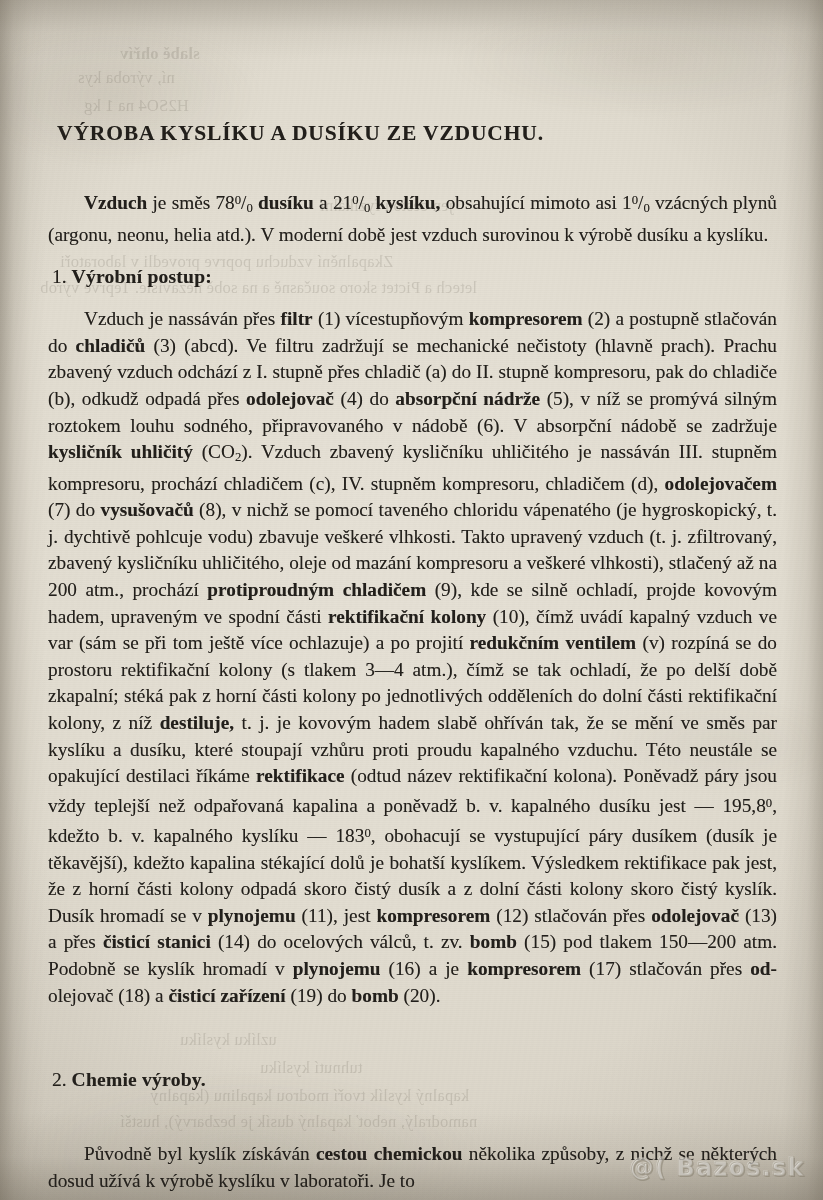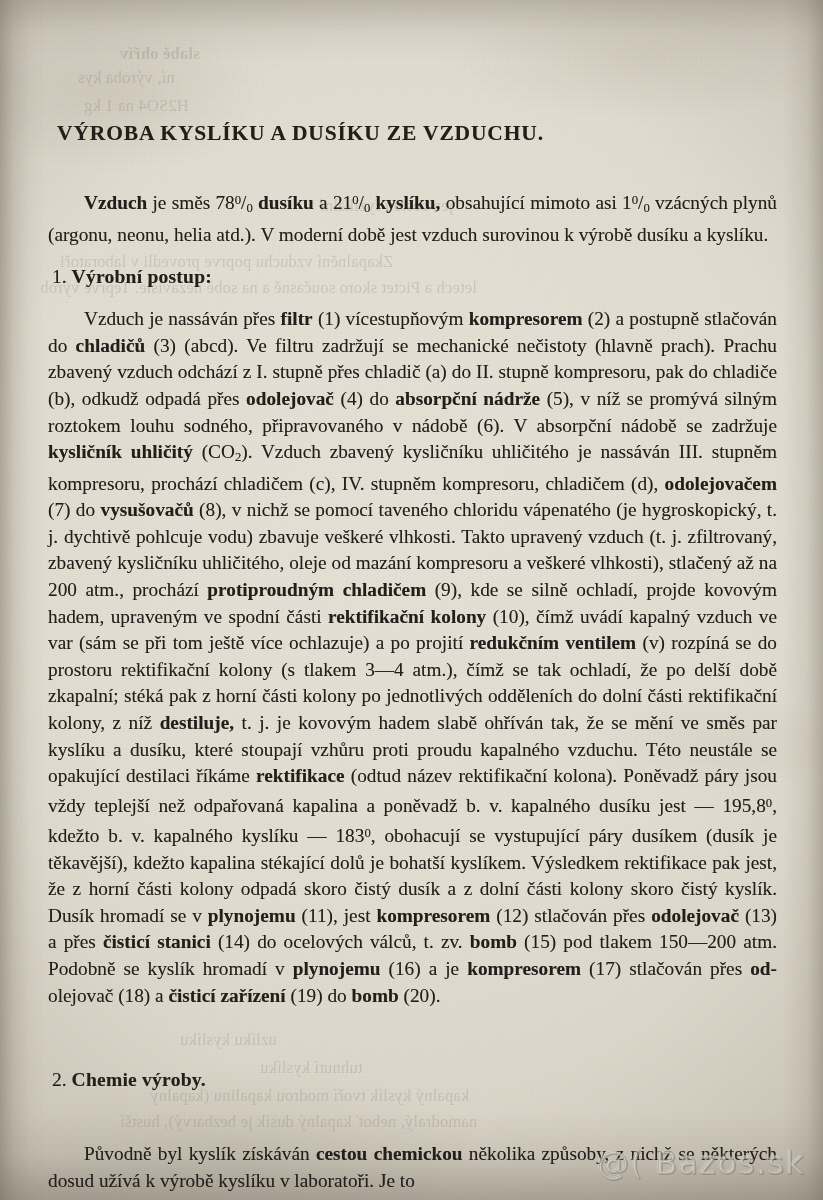--- a/index.html
+++ b/index.html
@@ -148,22 +148,22 @@
   .lead, .sec-body, .doc-title, .section-head {
     text-shadow: 0 0 .55px rgba(30,27,22,.38);
   }
 
   
   .watermark {
     position: absolute;
     right: 18px;
     bottom: 18px;
     font-family: "DejaVu Sans", "Liberation Sans", sans-serif;
-    font-size: 32px;
-    font-weight: 400;
+    font-size: 24px;
+    font-weight: 700;
     letter-spacing: 1.2px;
     color: rgba(255,255,255,.30);
     text-shadow:
       1px 1px 0 rgba(120,112,98,.40),
       -1px -1px 0 rgba(255,255,255,.35);
     -webkit-text-stroke: 1px rgba(150,142,126,.55);
     white-space: nowrap;
     pointer-events: none;
   }
 

